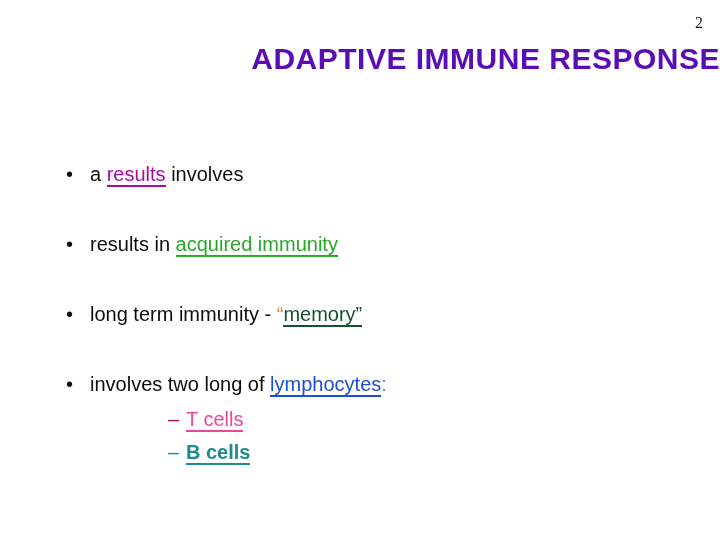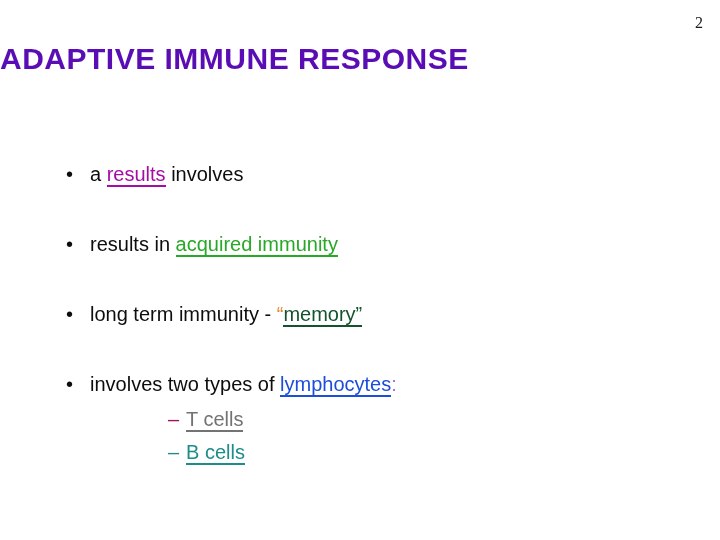--- a/index.html
+++ b/index.html
@@ -11,21 +11,21 @@
     position:relative; width:720px; height:540px;
     background:#ffffff; overflow:hidden;
   }
   .page-number {
     position:absolute; top:14px; right:17px;
     font-family:"Liberation Serif", "DejaVu Serif", serif;
     font-size:16px; line-height:18px; color:#1a1a1a;
   }
   .title {
     position:absolute; top:41px; left:0; width:100%;
-    text-align:left;
+    text-align:right;
     font-size:30px; line-height:36px; font-weight:bold;
     color:var(--title-color, #5a0db4);
     letter-spacing:0.5px;
   }
   .bullets {
     position:absolute; top:162px; left:0; width:100%;
     font-size:20px; line-height:24px; color:#0d0d0d;
   }
   .line { position:relative; padding-left:90px; white-space:nowrap; }
   .line + .line0 { margin-top:46px; }
@@ -38,17 +38,17 @@
 </head>
 <body>
 
 <div class="slide">
   <div class="page-number">2</div>
   <div class="title">ADAPTIVE IMMUNE RESPONSE</div>
   <div class="bullets">
       <div class="line line0"><span class="marker">•</span><span>a </span><span class="u" style="color: rgb(165, 11, 165);">results</span><span> involves</span></div>
       <div class="line line0"><span class="marker">•</span><span>results in </span><span class="u" style="color: rgb(39, 168, 39); text-align: center;">acquired immunity</span></div>
       <div class="line line0"><span class="marker">•</span><span>long term immunity - </span><span style="color: rgb(224, 138, 48);">“</span><span class="u" style="color: #14532d;">memory”</span></div>
-      <div class="line line0"><span class="marker">•</span><span>involves two types of </span><span class="u" style="color: #1d4ed8;">lymphocytes</span><span style="color: rgb(177, 103, 216);">:</span></div>
-      <div class="line line1"><span class="marker" style="color: rgb(163, 18, 95);">–</span><span class="u" style="color: #737373; margin-top: 44px;">T cells</span></div>
-      <div class="line line1"><span class="marker" style="color: rgb(31, 140, 140);">–</span><span class="u" style="color: rgb(31, 140, 140);">B cells</span></div>
+      <div class="line line0"><span class="marker">•</span><span>involves two long of </span><span class="u" style="color: #1d4ed8;">lymphocytes</span><span style="color: rgb(177, 103, 216);">:</span></div>
+      <div class="line line1"><span class="marker" style="color: rgb(163, 18, 95);">–</span><span class="u" style="color: #ec4899; margin-top: 44px;">T cells</span></div>
+      <div class="line line1"><span class="marker" style="color: rgb(31, 140, 140);">–</span><span class="u" style="color: rgb(31, 140, 140); font-weight: bold;">B cells</span></div>
     </div>
 </div>
 
 </body></html>

